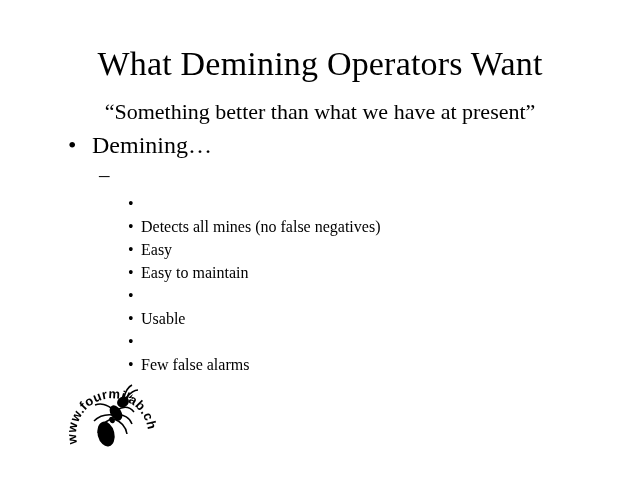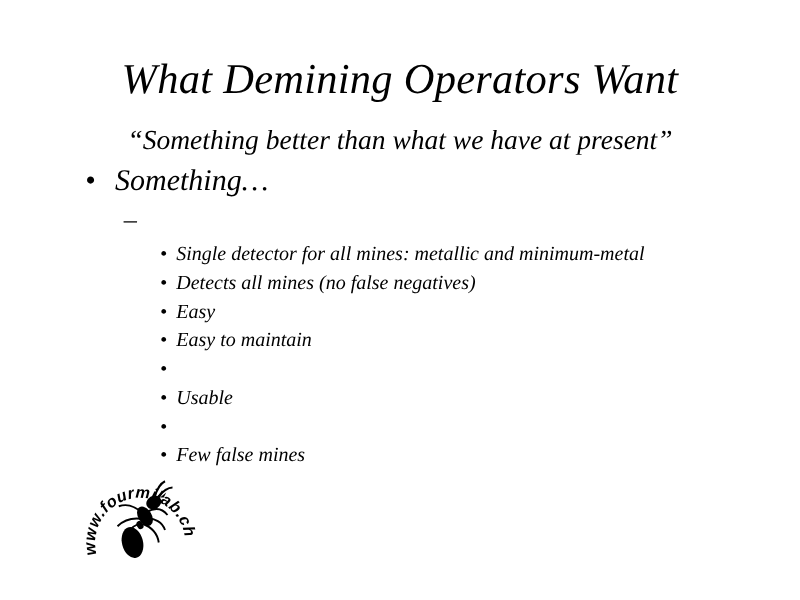--- a/index.html
+++ b/index.html
@@ -14,21 +14,20 @@
     font-family: "Liberation Serif", "DejaVu Serif", serif;
     color: #000000;
     position: relative;
   }
   .slide {
     position: absolute;
     left: 0; top: 0;
     width: 640px;
     height: 480px;
     background: #ffffff;
-    font-style: italic;
   }
 
   
   .slide-title {
     position: absolute;
     left: 0;
     top: 44px;
     width: 640px;
     text-align: center;
     font-size: 34px;
@@ -127,32 +126,31 @@
 <div class="slide">
 
   <div class="slide-title">What Demining Operators Want</div>
 
   <div class="slide-subtitle">“Something better than what we have at present”</div>
 
   <div class="outline">
 
     <div class="lvl1">
       <span class="bullet">•</span>
-      <span>Something…</span>
+      <span>Demining…</span>
     </div>
 
     <div class="lvl2">
       <span class="dash">–</span>
     </div>
 
     <div class="lvl3-list">
 
       <div class="lvl3">
         <span class="bullet">•</span>
-        <span class="txt">Single detector for all mines: metallic and minimum-metal</span>
       </div>
 
       <div class="lvl3">
         <span class="bullet">•</span>
         <span class="txt">Detects all mines (no false negatives)</span>
       </div>
 
       <div class="lvl3">
         <span class="bullet">•</span>
         <span class="txt">Easy</span>
@@ -171,21 +169,21 @@
         <span class="bullet">•</span>
         <span class="txt">Usable</span>
       </div>
 
       <div class="lvl3">
         <span class="bullet">•</span>
       </div>
 
       <div class="lvl3">
         <span class="bullet">•</span>
-        <span class="txt">Few false mines</span>
+        <span class="txt">Few false alarms</span>
       </div>
 
     </div>
   </div>
 
   <div class="logo">
     <svg width="100" height="100" viewBox="0 0 100 100" aria-hidden="true">
       <defs>
         <path id="arcpath" d="M 16,76 A 36,36 0 1 1 86,62" fill="none"></path>
       </defs>

